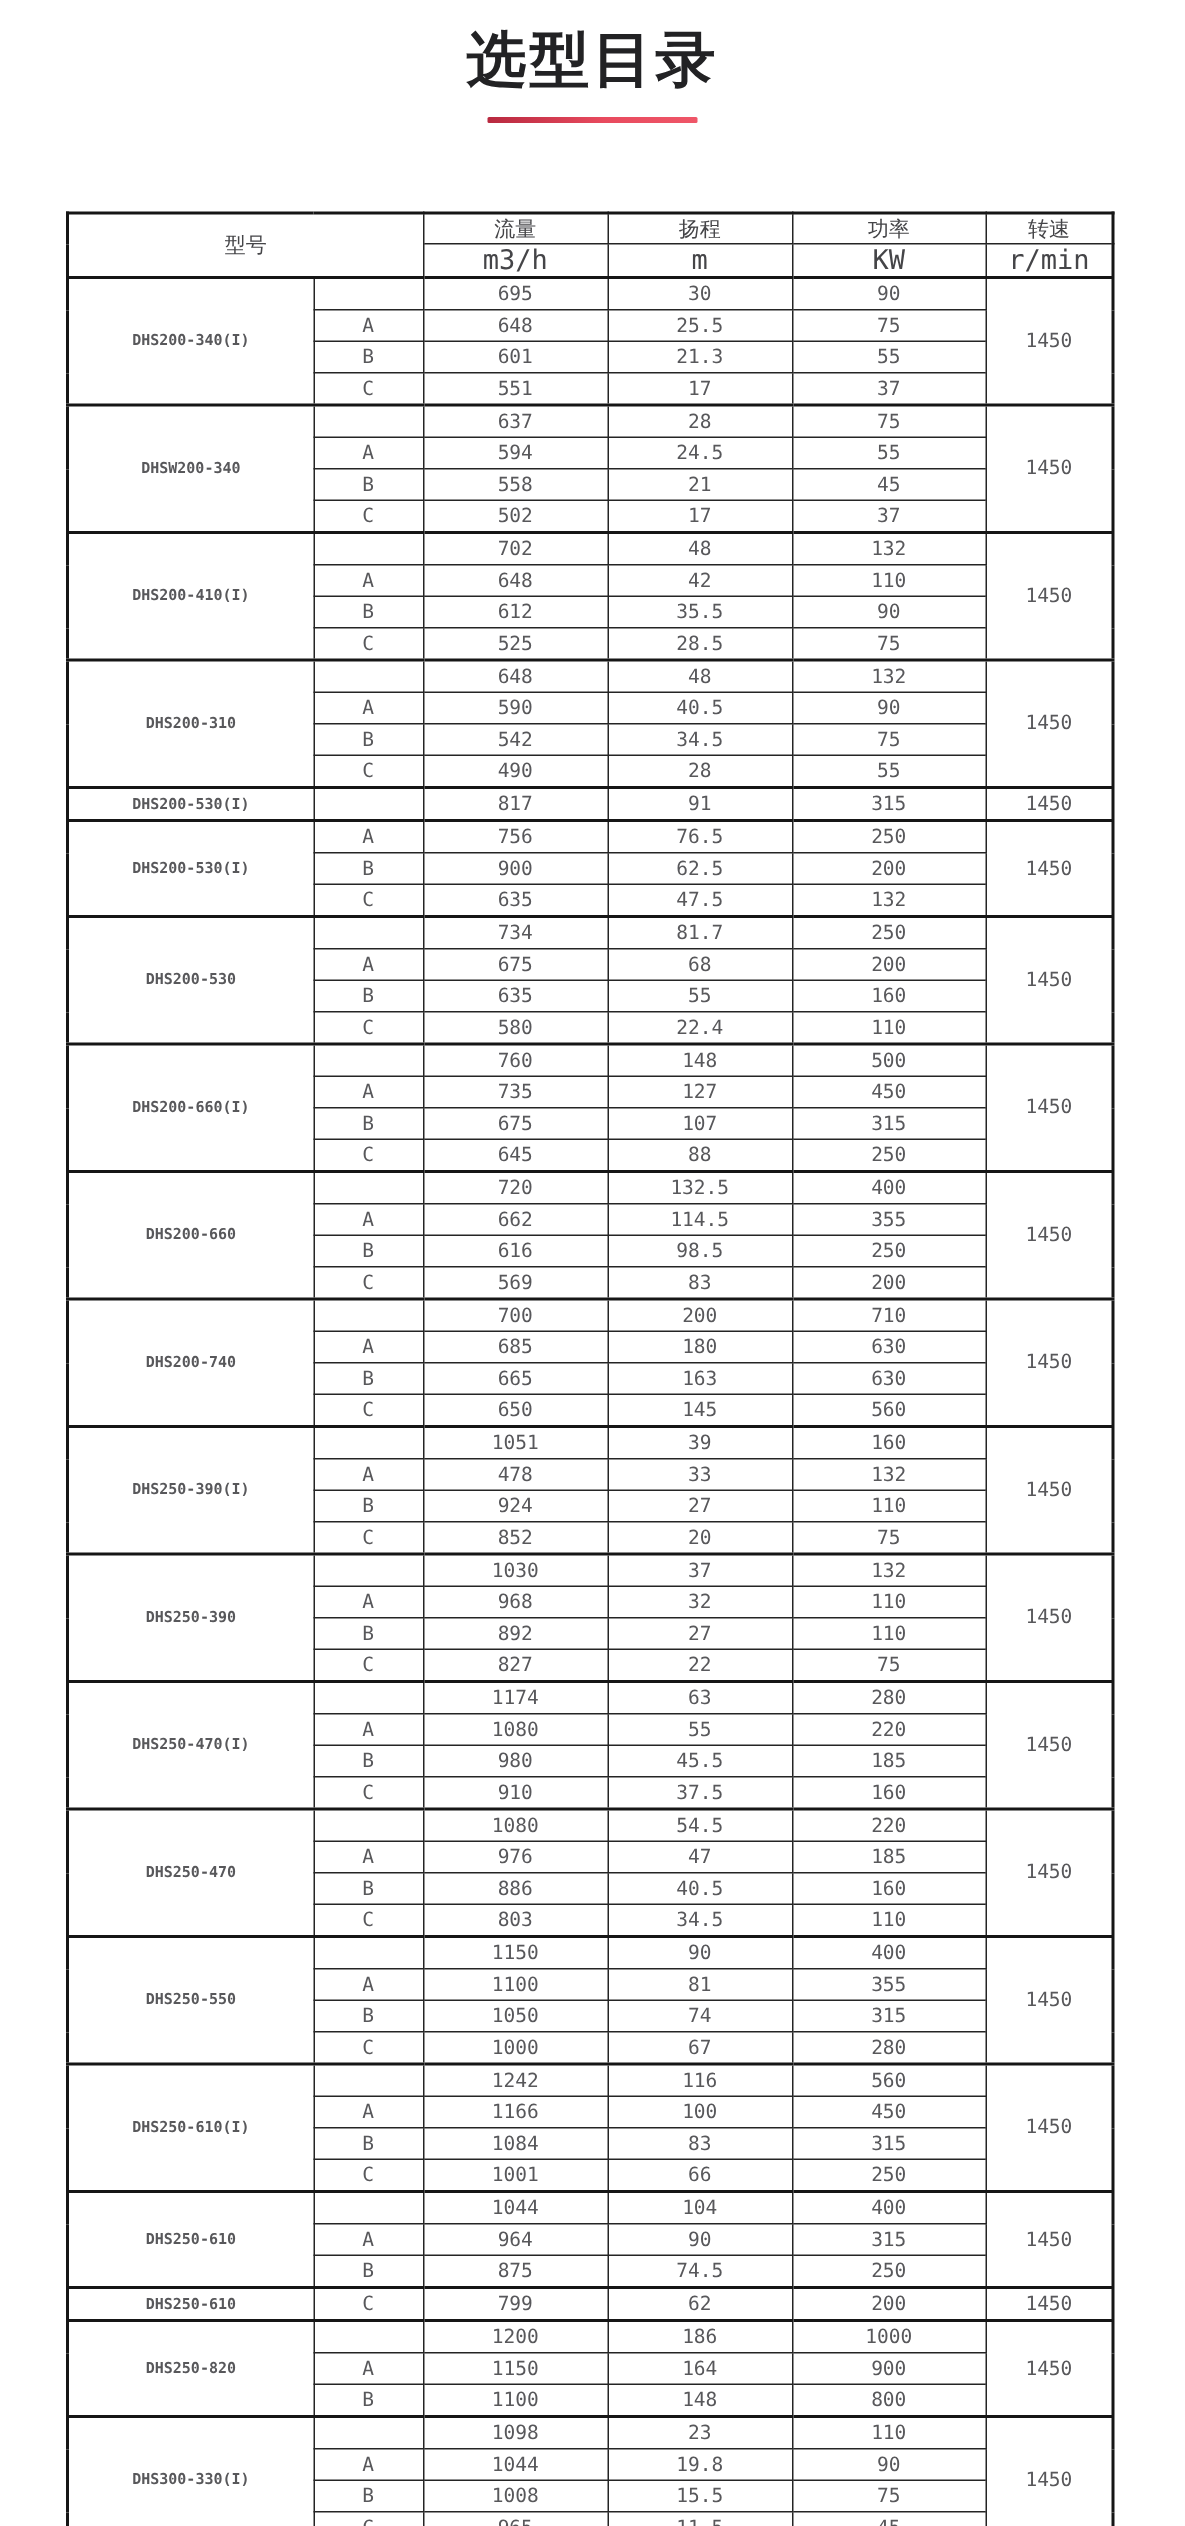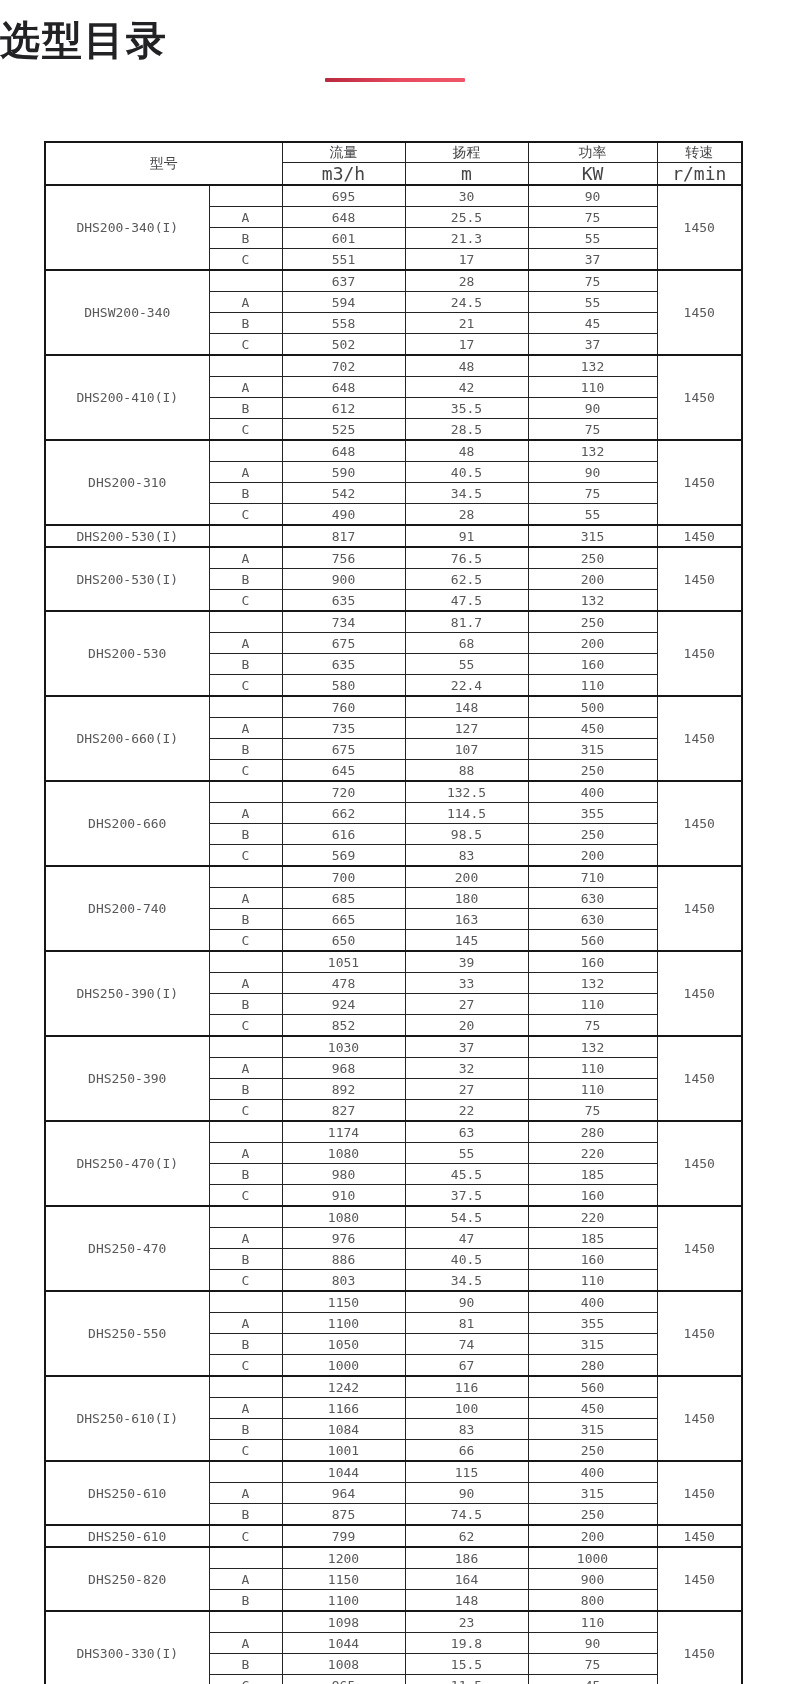--- a/index.html
+++ b/index.html
@@ -7,21 +7,21 @@
     padding: 0;
     width: 790px;
     height: 1684px;
     overflow: hidden;
     background: #ffffff;
     font-family: "DejaVu Sans", "Liberation Sans", sans-serif;
   }
   .page-title {
     margin: 0;
     padding-top: 18px;
-    text-align: left;
+    text-align: center;
     font-size: 40px;
     line-height: 1.1;
     font-weight: 900;
     color: #222224;
     letter-spacing: 2px;
     font-family: "DejaVu Sans", "Liberation Sans", sans-serif;
   }
   .title-underline {
     width: 140px;
     height: 4px;
@@ -63,22 +63,23 @@
     border-bottom: 1px solid #242424;
   }
   .catalog-table tbody td {
     height: 20px;
     font-size: 13px;
   }
   .catalog-table tbody tr.group-start td {
     border-top: 2px solid #161616;
   }
   .catalog-table .model-cell {
-    font-size: 13px;
+    font-size: 10px;
     letter-spacing: 0px;
+    font-weight: bold;
   }
 </style>
 </head>
 <body>
 
 <h1 class="page-title">选型目录</h1>
 <div class="title-underline"></div>
 
 <table class="catalog-table">
   <colgroup>
@@ -494,21 +495,21 @@
       <tr>
         <td>C</td>
         <td>1001</td>
         <td>66</td>
         <td>250</td>
       </tr>
       <tr class="group-start">
         <td rowspan="3" class="model-cell">DHS250-610</td>
         <td></td>
         <td>1044</td>
-        <td>115</td>
+        <td>104</td>
         <td>400</td>
         <td rowspan="3" class="speed-cell">1450</td>
       </tr>
       <tr>
         <td>A</td>
         <td>964</td>
         <td>90</td>
         <td>315</td>
       </tr>
       <tr>

